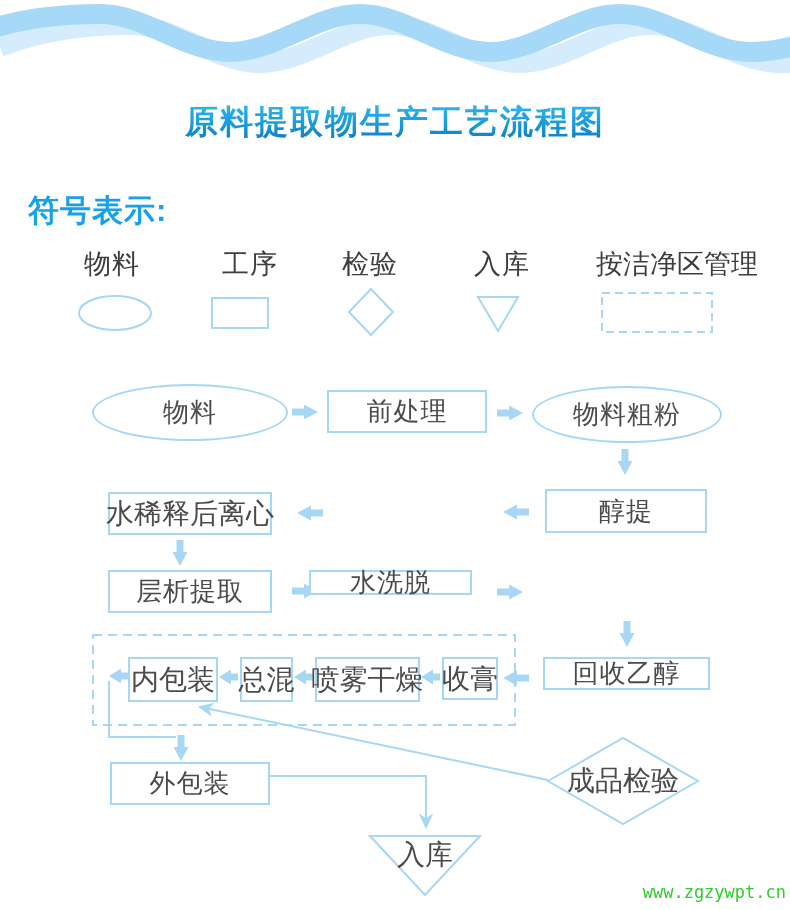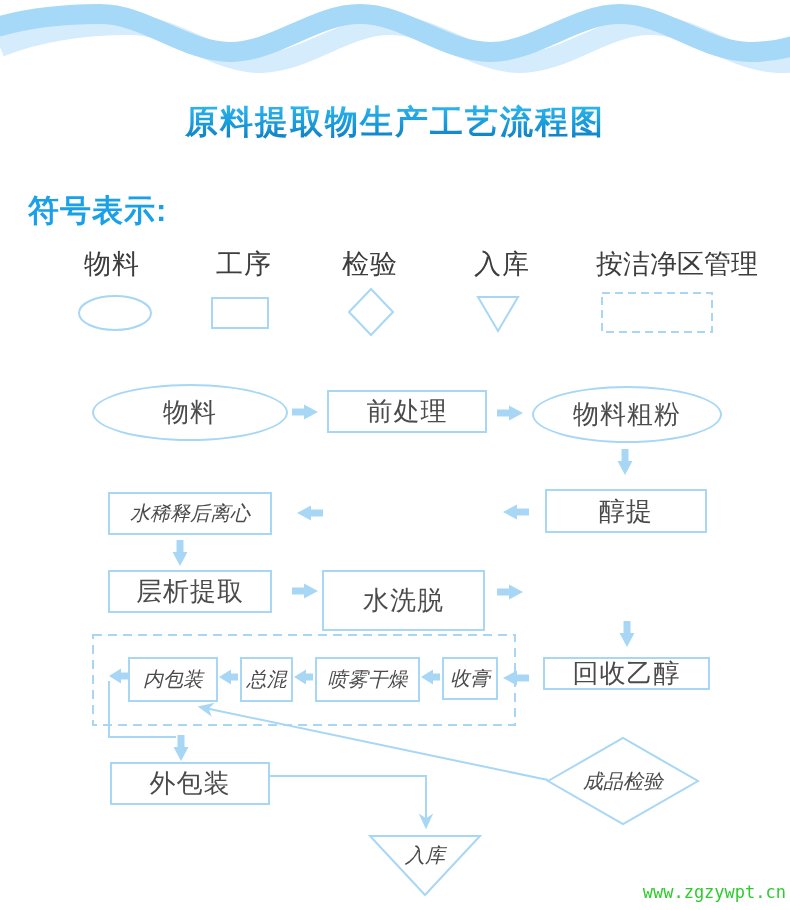--- a/index.html
+++ b/index.html
@@ -23,21 +23,21 @@
   }
   .legend-label {
     position:absolute; color:#3d3d3d; font-size:27px; text-align:center; letter-spacing:1px;
   }
   .node {
     position:absolute; display:flex; align-items:center; justify-content:center;
     background:#ffffff; border:2px solid #a8d7f5; box-sizing:border-box;
     color:#4b4b4b; font-size:26px; letter-spacing:1px; white-space:nowrap;
   }
   .ellipse { border-radius:50%; }
-  .sm { font-size:20px; letter-spacing:0;font-style:italic; }
+  .sm { font-size:28px; letter-spacing:0; }
   .plain { border:none; background:transparent; }
   .flow-svg { position:absolute; left:0; top:0; }
   .watermark {
     position:absolute; right:4px; top:882px; font-family:"DejaVu Sans Mono","Liberation Mono",monospace;
     font-size:17px; color:#2ecc2e; letter-spacing:0;
   }
 </style>
 </head>
 <body>
 
@@ -45,21 +45,21 @@
 
   <svg class="flow-svg" width="790" height="80" viewBox="0 0 790 80" aria-hidden="true">
     <path d="M-30,36 C 10,20 55,14 100,14 C 145,14 185,52 230,52 C 275,52 315,14 360,14 C 405,14 445,52 490,52 C 535,52 575,14 620,14 C 665,14 705,52 750,52 C 790,52 815,38 830,30" transform="translate(30,11)" fill="none" stroke="#d5ecfc" stroke-width="20"></path>
     <path d="M-30,36 C 10,20 55,14 100,14 C 145,14 185,52 230,52 C 275,52 315,14 360,14 C 405,14 445,52 490,52 C 535,52 575,14 620,14 C 665,14 705,52 750,52 C 790,52 815,38 830,30" fill="none" stroke="#a6d8f7" stroke-width="20"></path>
   </svg>
 
   <div class="title">原料提取物生产工艺流程图</div>
   <div class="legend-heading">符号表示:</div>
 
   <div class="legend-label" style="left:82px;top:246px;width:60px">物料</div>
-  <div class="legend-label" style="left:214px;top:246px;width:60px">工序</div>
+  <div class="legend-label" style="left:220px;top:246px;width:60px">工序</div>
   <div class="legend-label" style="left:340px;top:246px;width:60px">检验</div>
   <div class="legend-label" style="left:472px;top:246px;width:60px">入库</div>
   <div class="legend-label" style="left:592px;top:246px;width:170px;letter-spacing:0">按洁净区管理</div>
 
   <svg class="flow-svg" width="790" height="910" viewBox="0 0 790 910" aria-hidden="true">
     <defs>
       <path id="fatA" d="M0,-3.5 L12,-3.5 L12,-7.5 L26,0 L12,7.5 L12,3.5 L0,3.5 Z"></path>
       <path id="fatS" d="M0,-3.5 L7,-3.5 L7,-7.5 L19,0 L7,7.5 L7,3.5 L0,3.5 Z"></path>
       <marker id="ah" viewBox="0 0 10 10" refX="8.5" refY="5" markerWidth="8" markerHeight="8" orient="auto">
         <path d="M0,0.5 L10,5 L0,9.5 L3,5 Z" fill="#a8d7f5"></path>
@@ -103,21 +103,21 @@
   </svg>
 
   <div class="node ellipse" style="left:92px;top:384px;width:196px;height:57px">物料</div>
   <div class="node" style="left:327px;top:390px;width:160px;height:43px">前处理</div>
   <div class="node ellipse" style="left:532px;top:386px;width:190px;height:57px">物料粗粉</div>
 
   <div class="node" style="left:545px;top:489px;width:162px;height:44px">醇提</div>
   <div class="node sm" style="left:108px;top:492px;width:164px;height:43px">水稀释后离心</div>
 
   <div class="node" style="left:108px;top:570px;width:164px;height:43px">层析提取</div>
-  <div class="node" style="left:322px;top:570px;width:163px;height:61px">水洗脱</div>
+  <div class="node" style="left:309px;top:570px;width:163px;height:25px">水洗脱</div>
 
   <div class="node" style="left:543px;top:657px;width:167px;height:33px">回收乙醇</div>
   <div class="node sm" style="left:442px;top:657px;width:56px;height:43px">收膏</div>
   <div class="node sm" style="left:315px;top:657px;width:105px;height:45px">喷雾干燥</div>
   <div class="node sm" style="left:240px;top:657px;width:53px;height:45px">总混</div>
   <div class="node" style="left:110px;top:762px;width:160px;height:43px">外包装</div>
 
   <div class="node sm" style="left:128px;top:657px;width:90px;height:45px">内包装</div>
   <div class="node plain sm" style="left:553px;top:766px;width:140px;height:30px">成品检验</div>
   <div class="node plain sm" style="left:385px;top:840px;width:80px;height:30px">入库</div>

